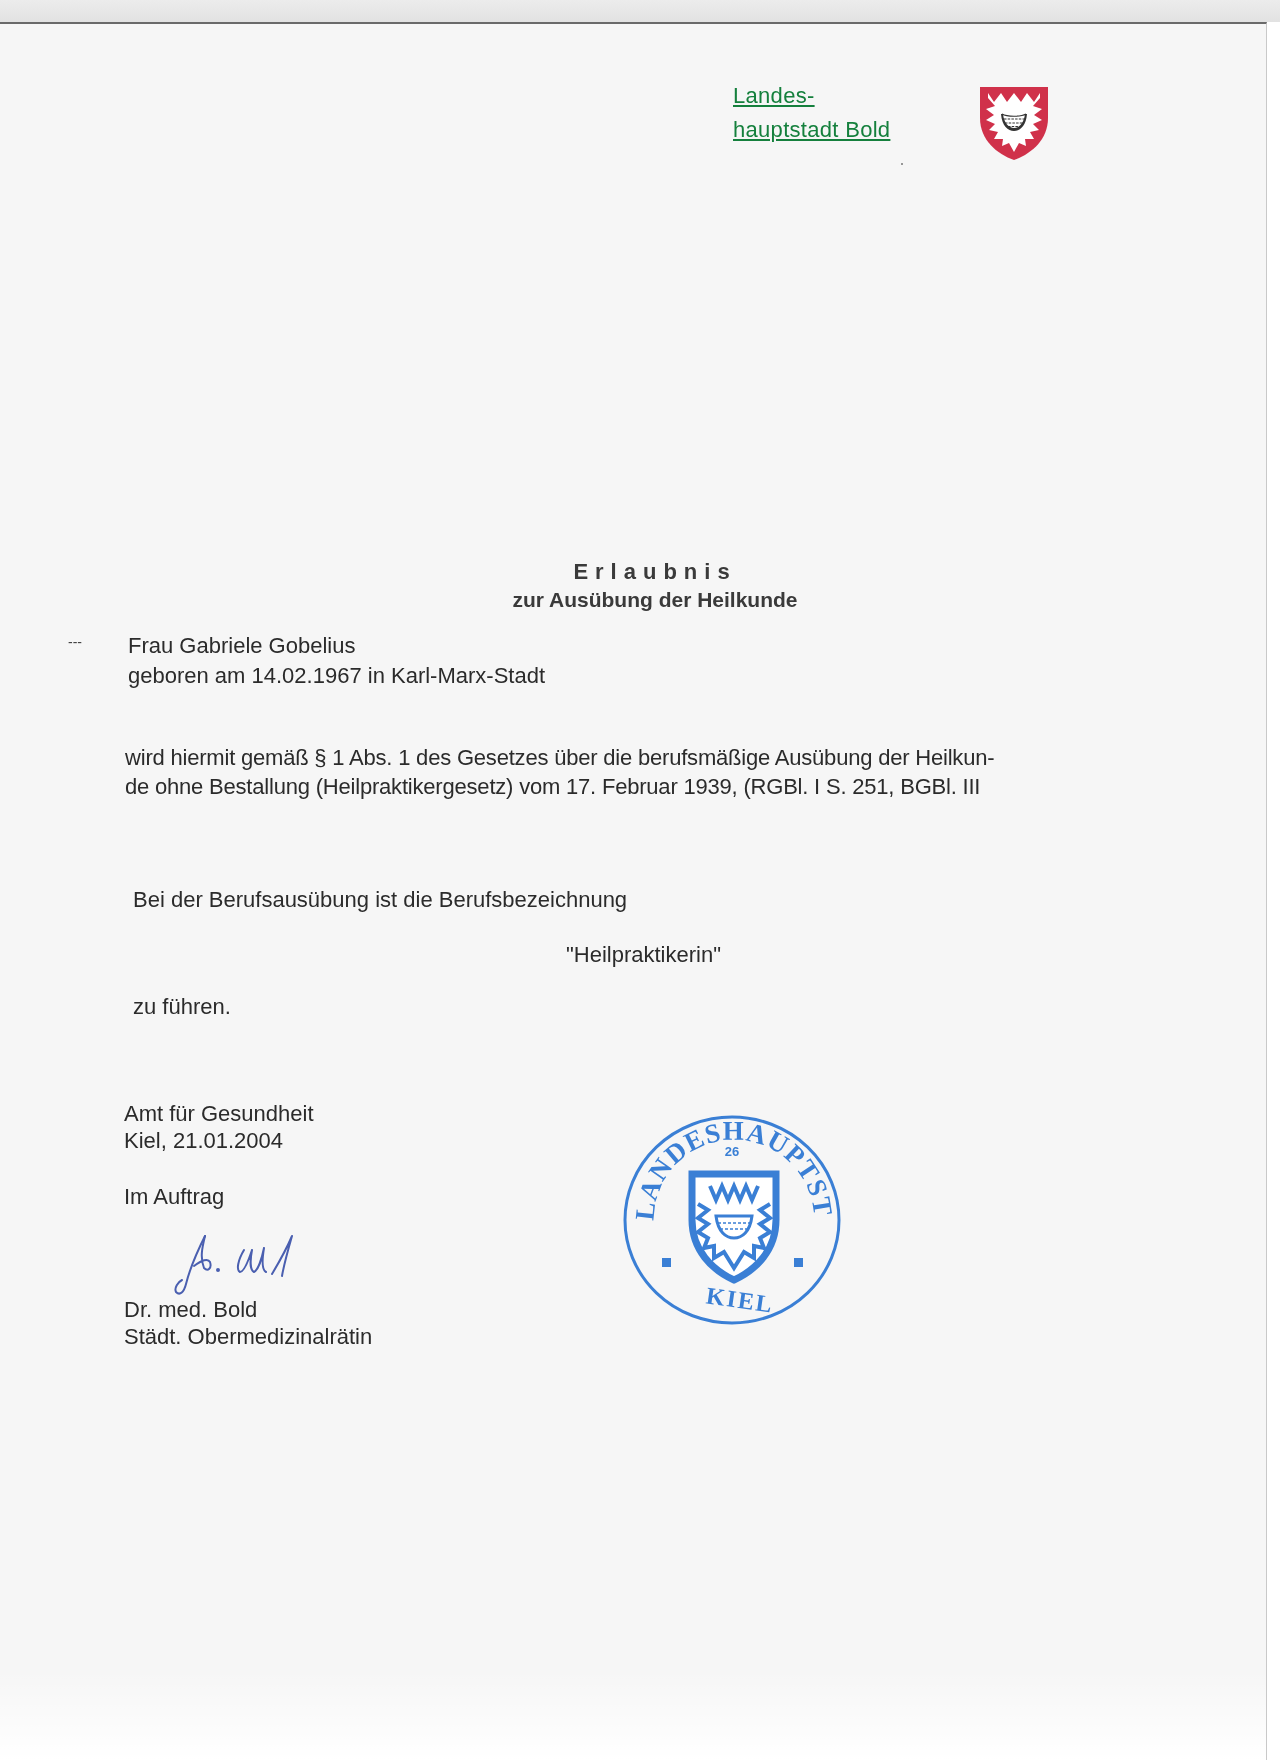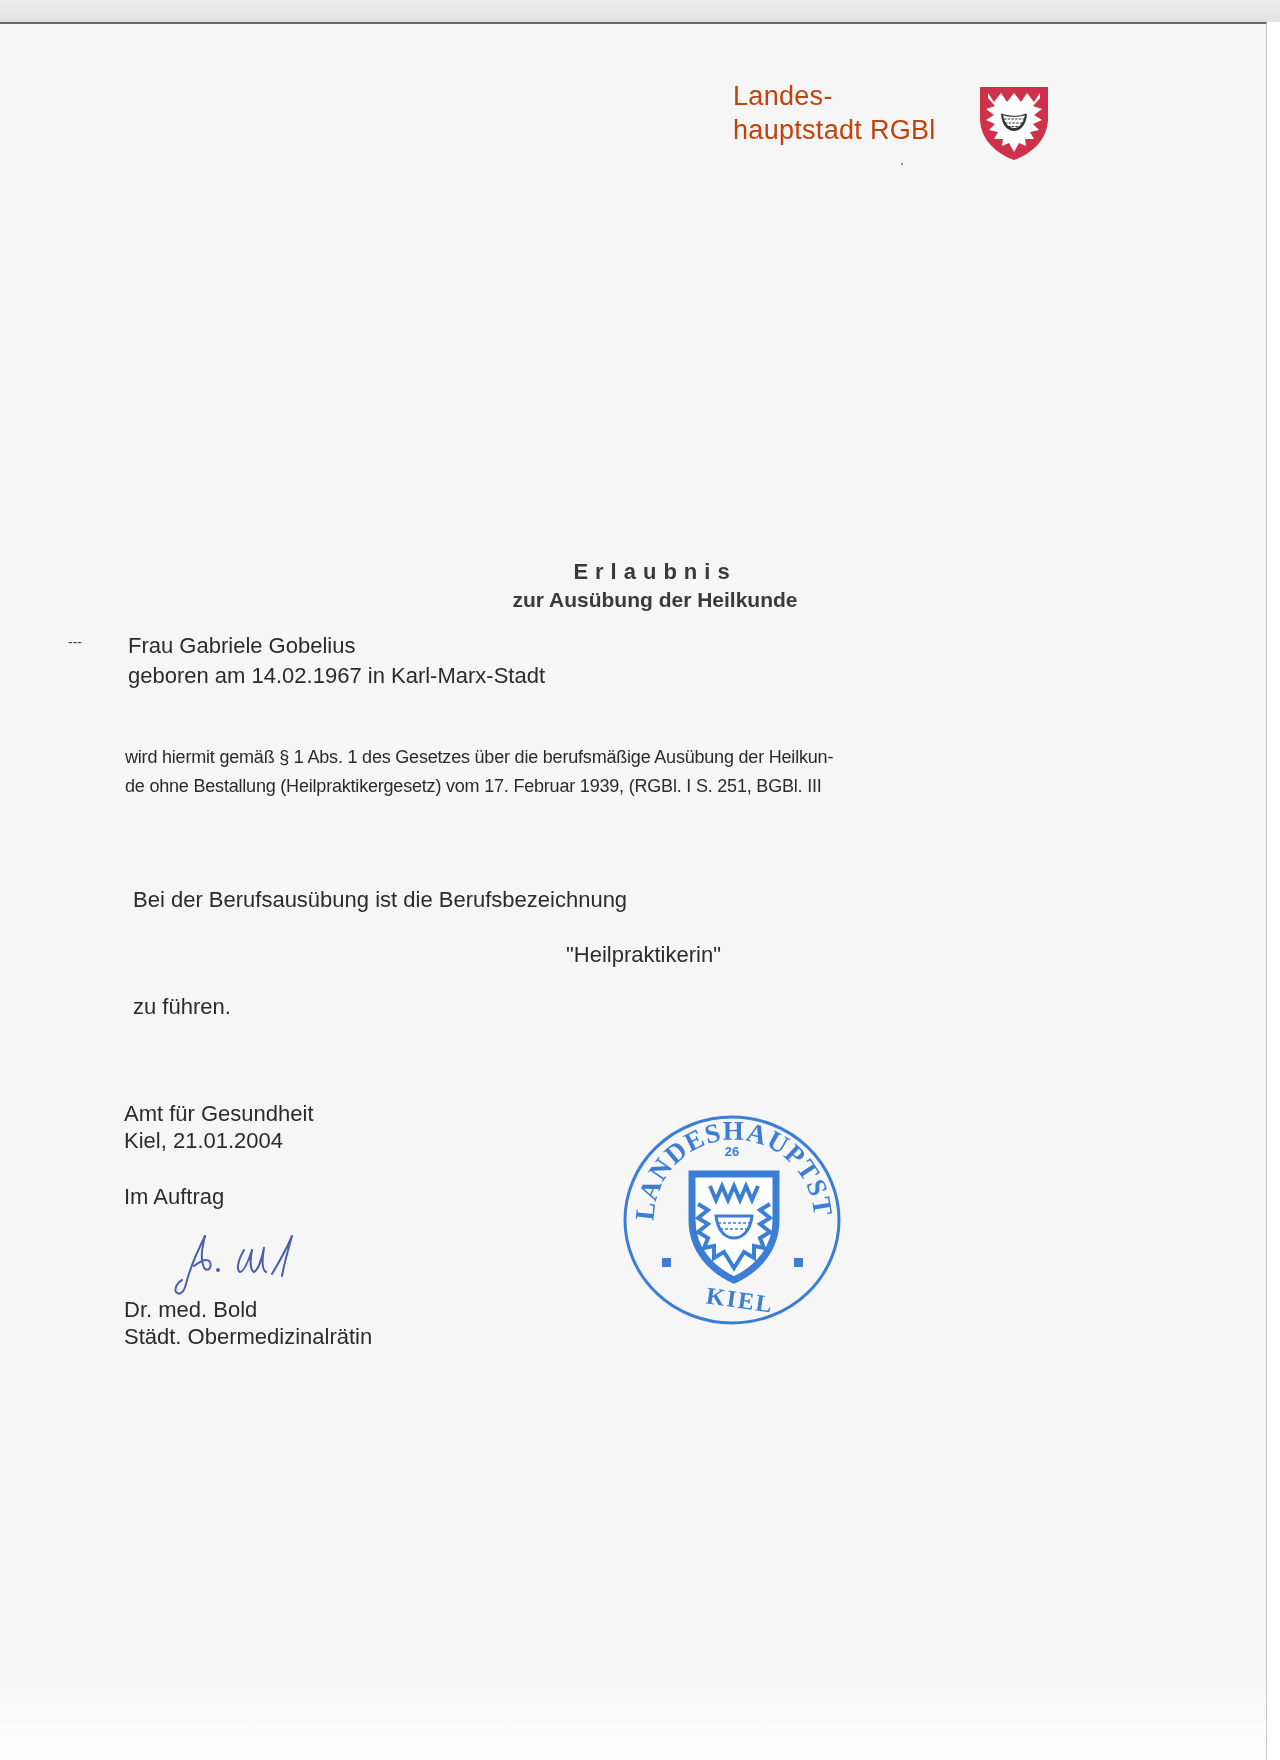--- a/index.html
+++ b/index.html
@@ -40,24 +40,25 @@
       position: absolute;
       left: 1267px; top: 22px;
       width: 13px; height: 1738px;
       background: #ffffff;
     }
 
     
     .letterhead {
       position: absolute;
       left: 733px; top: 79px;
-      font-size: 27px;
+      font-size: 22px;
       line-height: 34px;
-      color: #c2410c;
+      color: #15803d;
       letter-spacing: 0.3px;
+      text-decoration: underline;
     }
     .coat-top {
       position: absolute;
       left: 977px; top: 84px;
       width: 74px; height: 78px;
     }
     .dot-mark {
       position: absolute;
       left: 901px; top: 163px;
       width: 2px; height: 2px;
@@ -95,21 +96,21 @@
       position: absolute;
       left: 128px; top: 631px;
       font-size: 22px;
       line-height: 30px;
     }
 
     .paragraph {
       position: absolute;
       left: 125px; top: 743px;
       width: 1080px;
-      font-size: 18px;
+      font-size: 22px;
       line-height: 29px;
       letter-spacing: -0.2px;
     }
     .para-line { white-space: nowrap; display: block; }
 
     .line-single {
       position: absolute;
       font-size: 22px;
       line-height: 29px;
       white-space: nowrap;
@@ -137,21 +138,21 @@
   </style>
 </head>
 <body>
 
 <div class="scan-top"></div>
 <div class="page"></div>
 <div class="right-strip"></div>
 
 <div class="letterhead">
   <div>Landes-</div>
-  <div>hauptstadt RGBl</div>
+  <div>hauptstadt Bold</div>
 </div>
 
 <svg class="coat-top" viewBox="0 0 74 78">
   <path d="M3 3 H71 V34 C71 56 54 70 37 76 C20 70 3 56 3 34 Z" fill="#d0314a"></path>
 
   <path d="M11 9 L17 18 L24 9 L30 18 L37 9 L44 18 L50 9 L57 18 L63 9
            L63 14 L56 22 L65 25 L57 31 L65 36 L56 40 L62 46 L53 48 L57 55 L48 55 L49 62 L42 59 L37 68
            L32 59 L25 62 L26 55 L17 55 L21 48 L12 46 L18 40 L9 36 L17 31 L9 25 L18 22 L11 14 Z" fill="#ffffff"></path>
 
   <path d="M24 30 C25 42 31 47 37 47 C43 47 49 42 50 30 L48 30 C47 39 42 44 37 44 C32 44 27 39 26 30 Z" fill="#333"></path>

